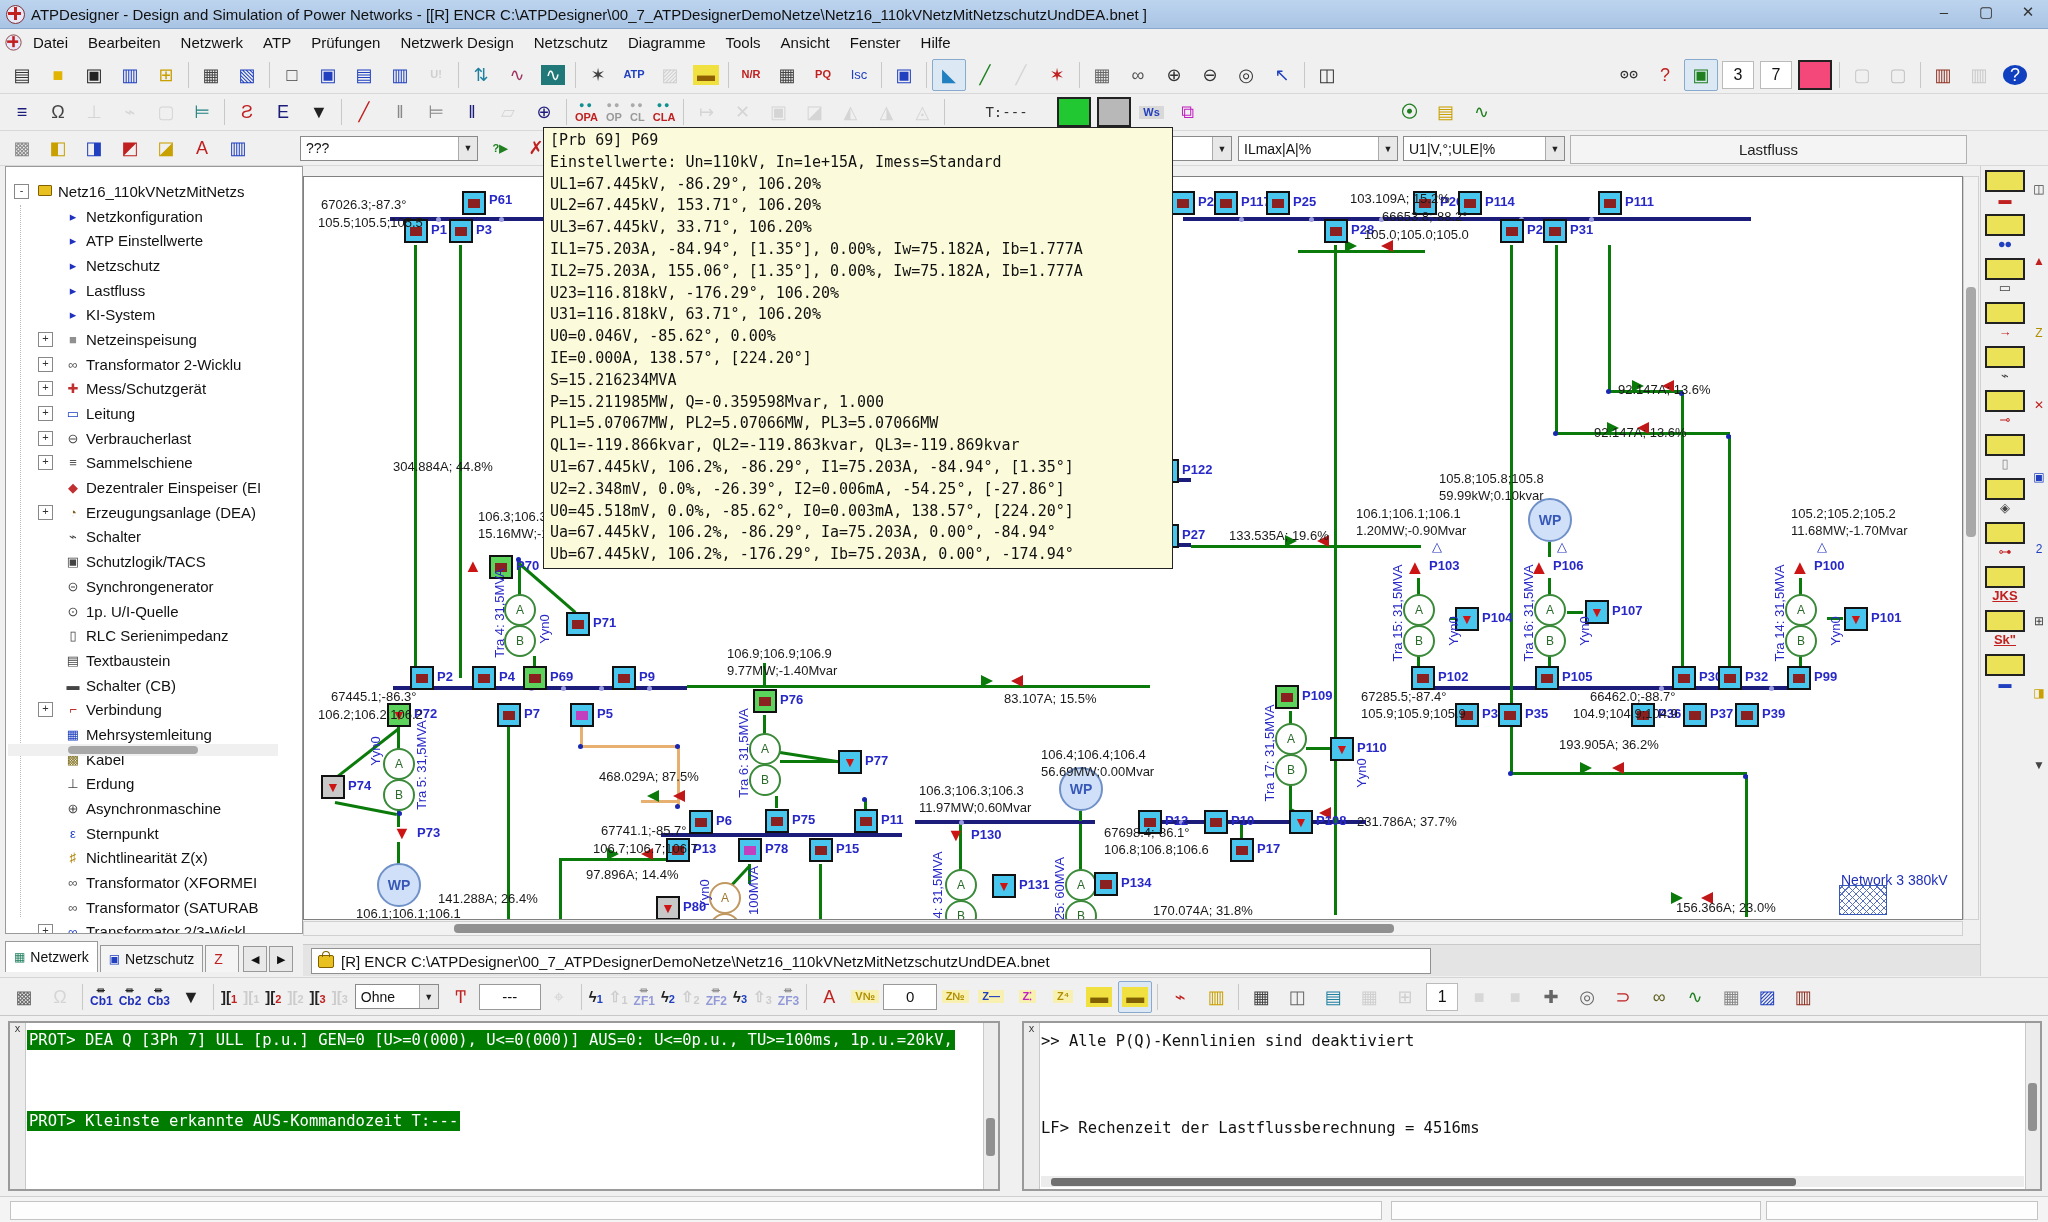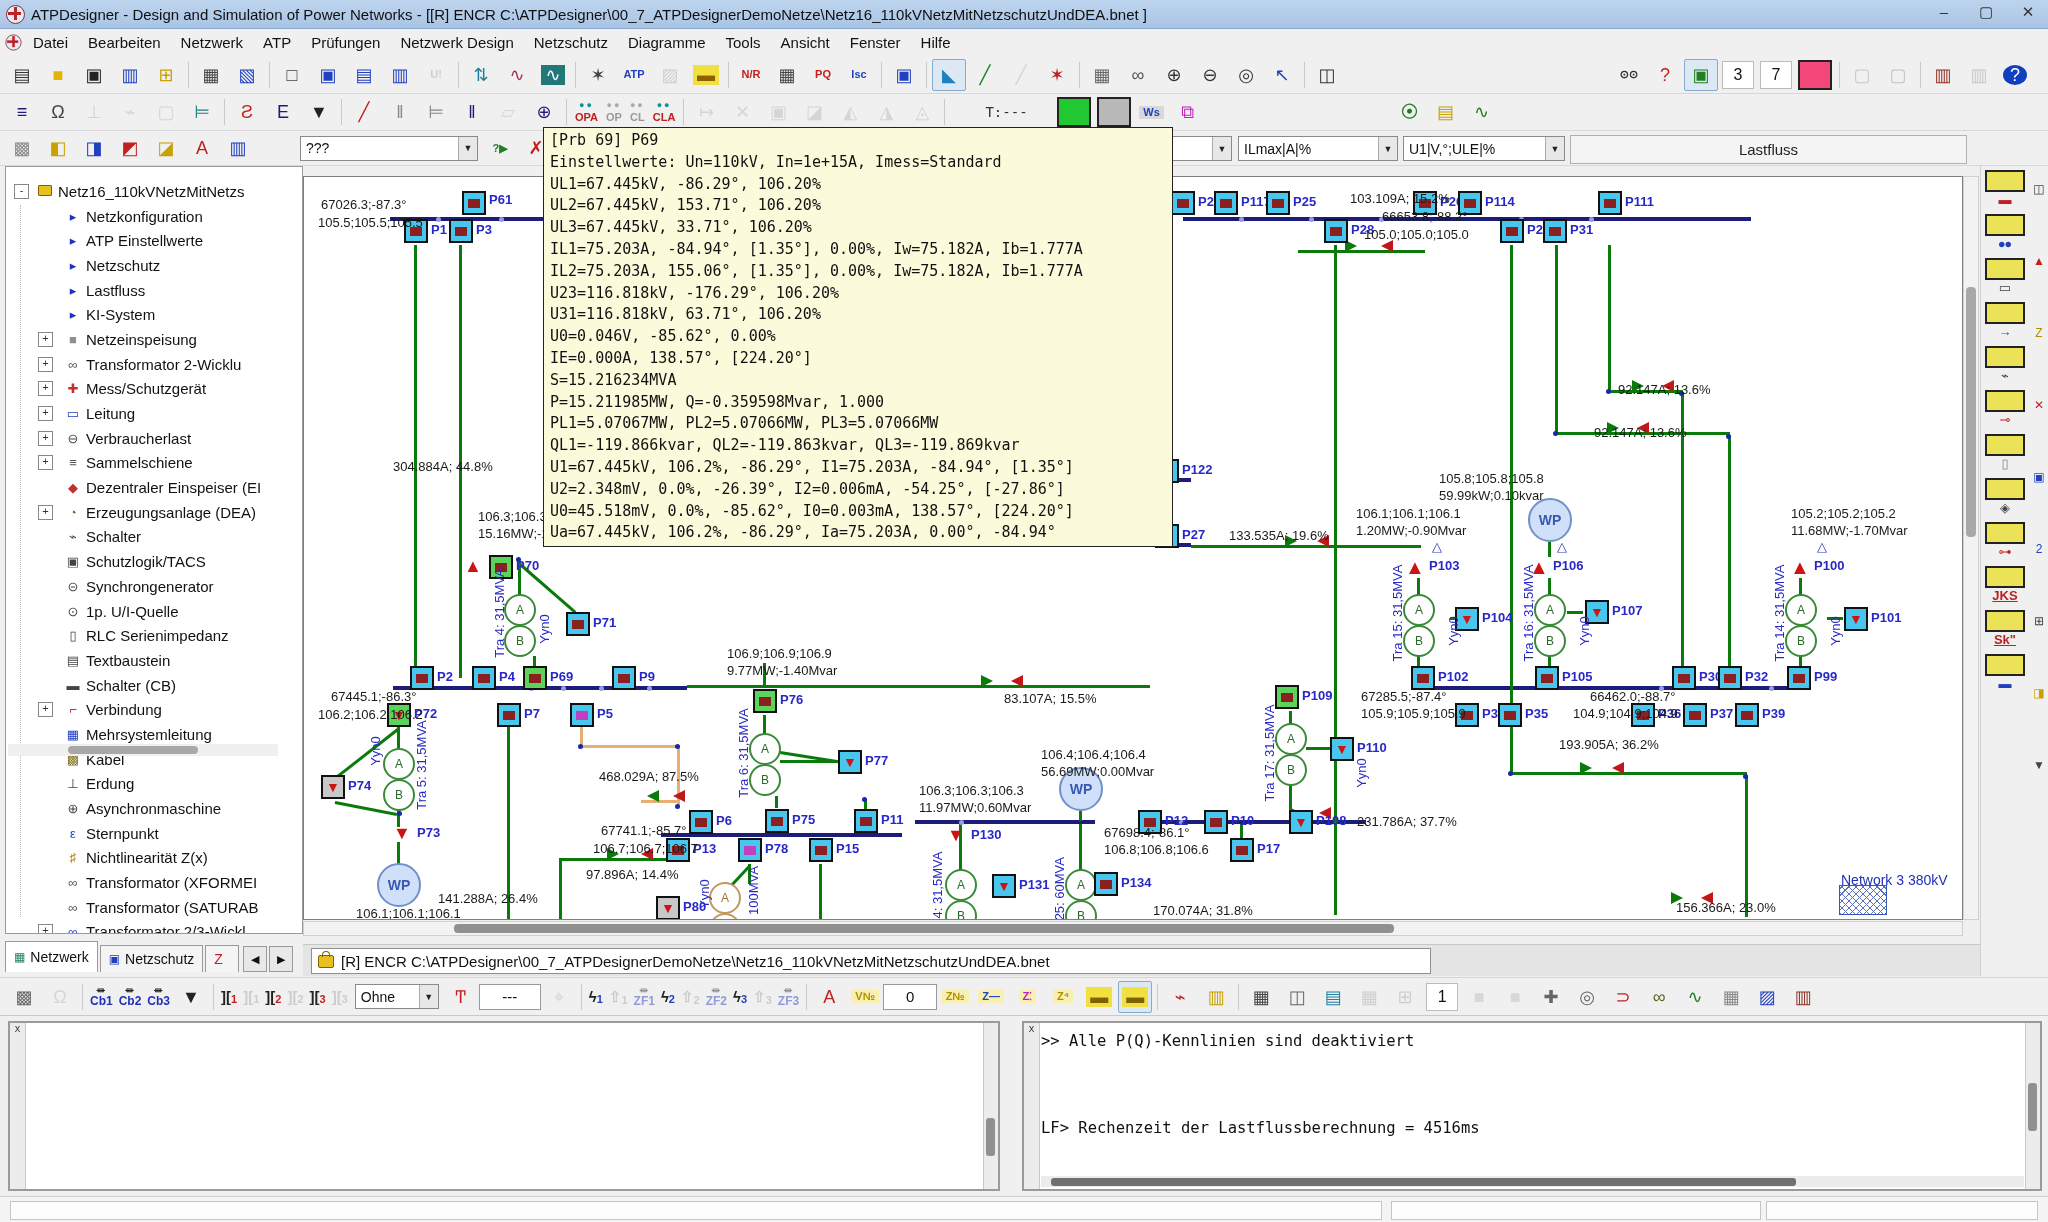--- a/index.html
+++ b/index.html
@@ -224,21 +224,21 @@
     <div class="tbtn">
       <span style="color: rgb(192, 32, 32); font-size: 11px; font-weight: bold;">N/R</span>
     </div>
     <div class="tbtn">
       <span style="color: rgb(68, 68, 68);">▦</span>
     </div>
     <div class="tbtn">
       <span style="color: rgb(192, 32, 32); font-size: 11px; font-weight: bold;">PQ</span>
     </div>
     <div class="tbtn">
-      <span style="color: rgb(32, 64, 192); font-size: 11px; font-weight: bold;">Isc</span>
+      <span style="color: rgb(32, 64, 192); font-size: 13px; font-weight: normal;">Isc</span>
     </div>
     <div class="tsep"></div>
     <div class="tbtn">
       <span style="color: rgb(32, 64, 192);">▣</span>
     </div>
     <div class="tsep"></div>
     <div class="tbtn pressed">
       <span style="color: rgb(32, 128, 192);">◣</span>
     </div>
     <div class="tbtn">
@@ -1072,20 +1072,21 @@
     <div class="tl">U0=0.046V, -85.62°, 0.00%</div>
     <div class="tl">IE=0.000A, 138.57°, [224.20°]</div>
     <div class="tl">S=15.216234MVA</div>
     <div class="tl">P=15.211985MW, Q=-0.359598Mvar, 1.000</div>
     <div class="tl">PL1=5.07067MW, PL2=5.07066MW, PL3=5.07066MW</div>
     <div class="tl">QL1=-119.866kvar, QL2=-119.863kvar, QL3=-119.869kvar</div>
     <div class="tl">U1=67.445kV, 106.2%, -86.29°, I1=75.203A, -84.94°, [1.35°]</div>
     <div class="tl">U2=2.348mV, 0.0%, -26.39°, I2=0.006mA, -54.25°, [-27.86°]</div>
     <div class="tl">U0=45.518mV, 0.0%, -85.62°, I0=0.003mA, 138.57°, [224.20°]</div>
     <div class="tl">Ua=67.445kV, 106.2%, -86.29°, Ia=75.203A, 0.00°, -84.94°</div>
+    <div class="tl">Ub=67.445kV, 106.2%, -176.29°, Ib=75.203A, 0.00°, -174.94°</div>
   </div>
 
 <div id="mdi-status">
   <div id="mdi-tab">
     <span class="lockic"></span>
     <span>[R] ENCR C:\ATPDesigner\00_7_ATPDesignerDemoNetze\Netz16_110kVNetzMitNetzschutzUndDEA.bnet</span>
   </div>
 </div>
 
 <div id="right-toolbar">
@@ -1328,20 +1329,26 @@
     <div class="tbtn">
       <span style="color: rgb(144, 48, 32);">▥</span>
     </div>
   </div>
 
 <div id="console-left" class="console">
   <div class="cxstrip"><span>x</span></div>
   <div class="cvscroll">
       <div class="cvthumb" style="top:95px;height:38px"></div>
     </div>
+  <div class="cbody" id="cleft-body">
+      <div class="cline"><span class="hl">PROT&gt; DEA Q [3Ph 7] ULL [p.u.] GEN=0 [U&gt;=0(000), U&lt;=0(000)] AUS=0: U&lt;=0p.u., TU&gt;=100ms, 1p.u.=20kV,</span></div>
+      <div class="cline"></div>
+      <div class="cline"></div>
+      <div class="cline"><span class="hl">PROT&gt; Kleinste erkannte AUS-Kommandozeit T:---</span></div>
+    </div>
 </div>
 <div id="console-right" class="console">
   <div class="cxstrip"><span>x</span></div>
   <div class="cvscroll">
       <div class="cvthumb" style="top:60px;height:48px"></div>
     </div>
   <div class="cbody" id="cright-body">
       <div class="cline">&gt;&gt; Alle P(Q)-Kennlinien sind deaktiviert</div>
       <div class="cline"></div>
       <div class="cline"></div>

